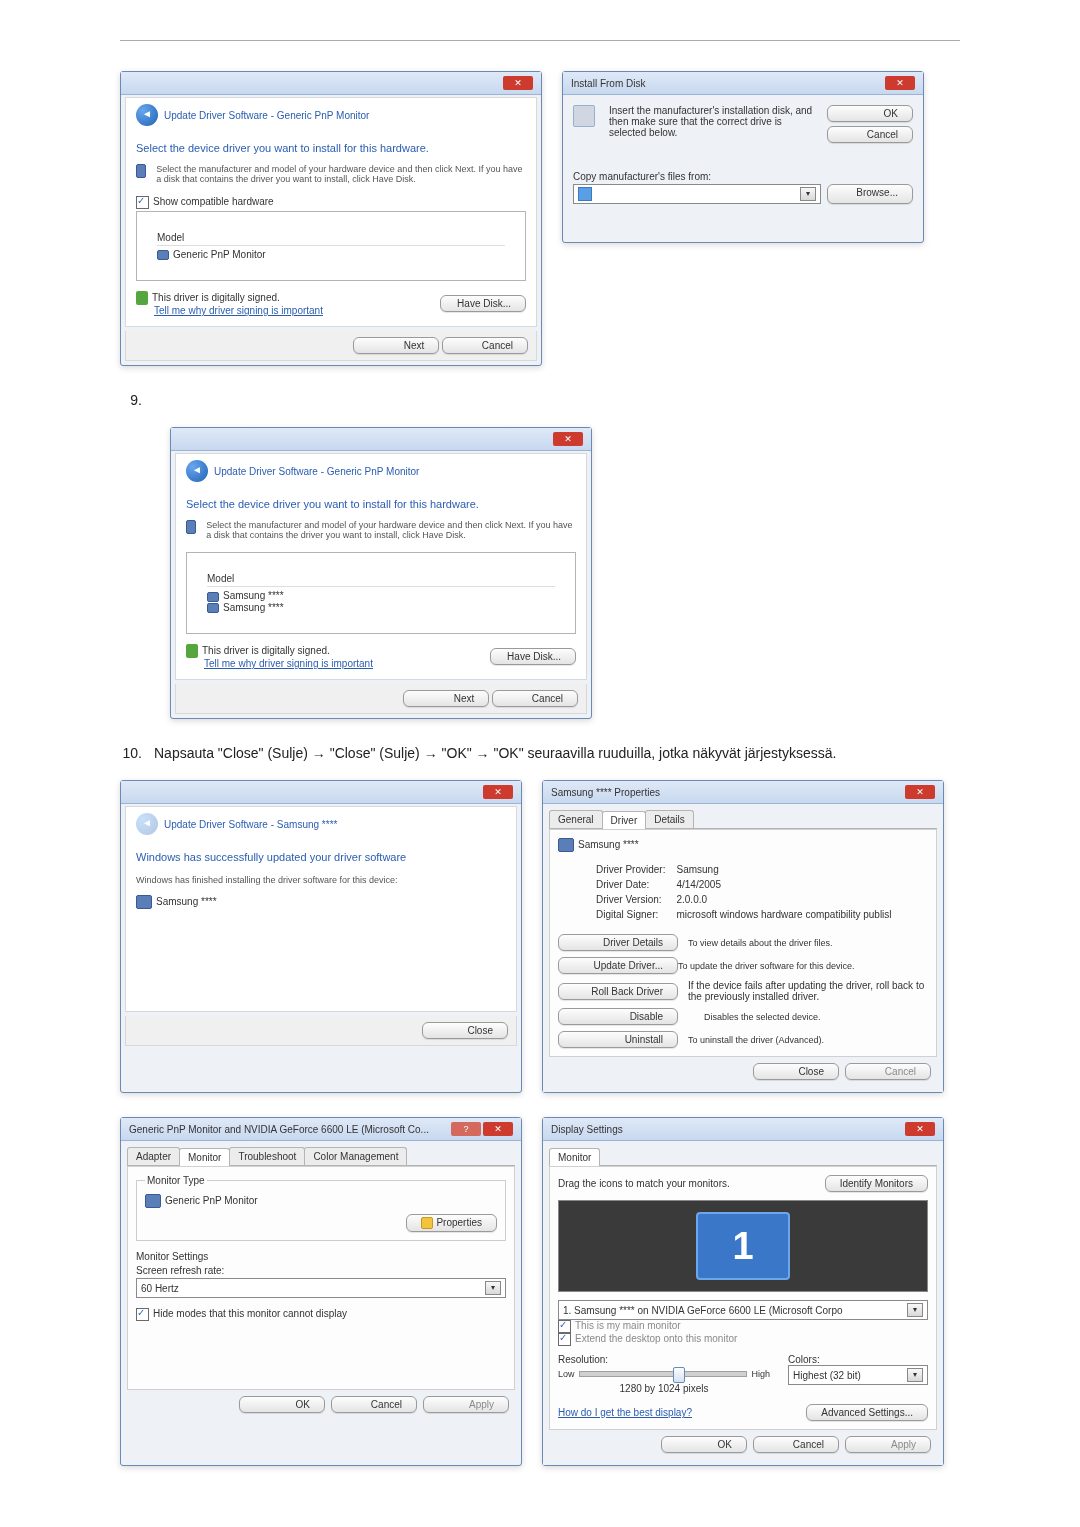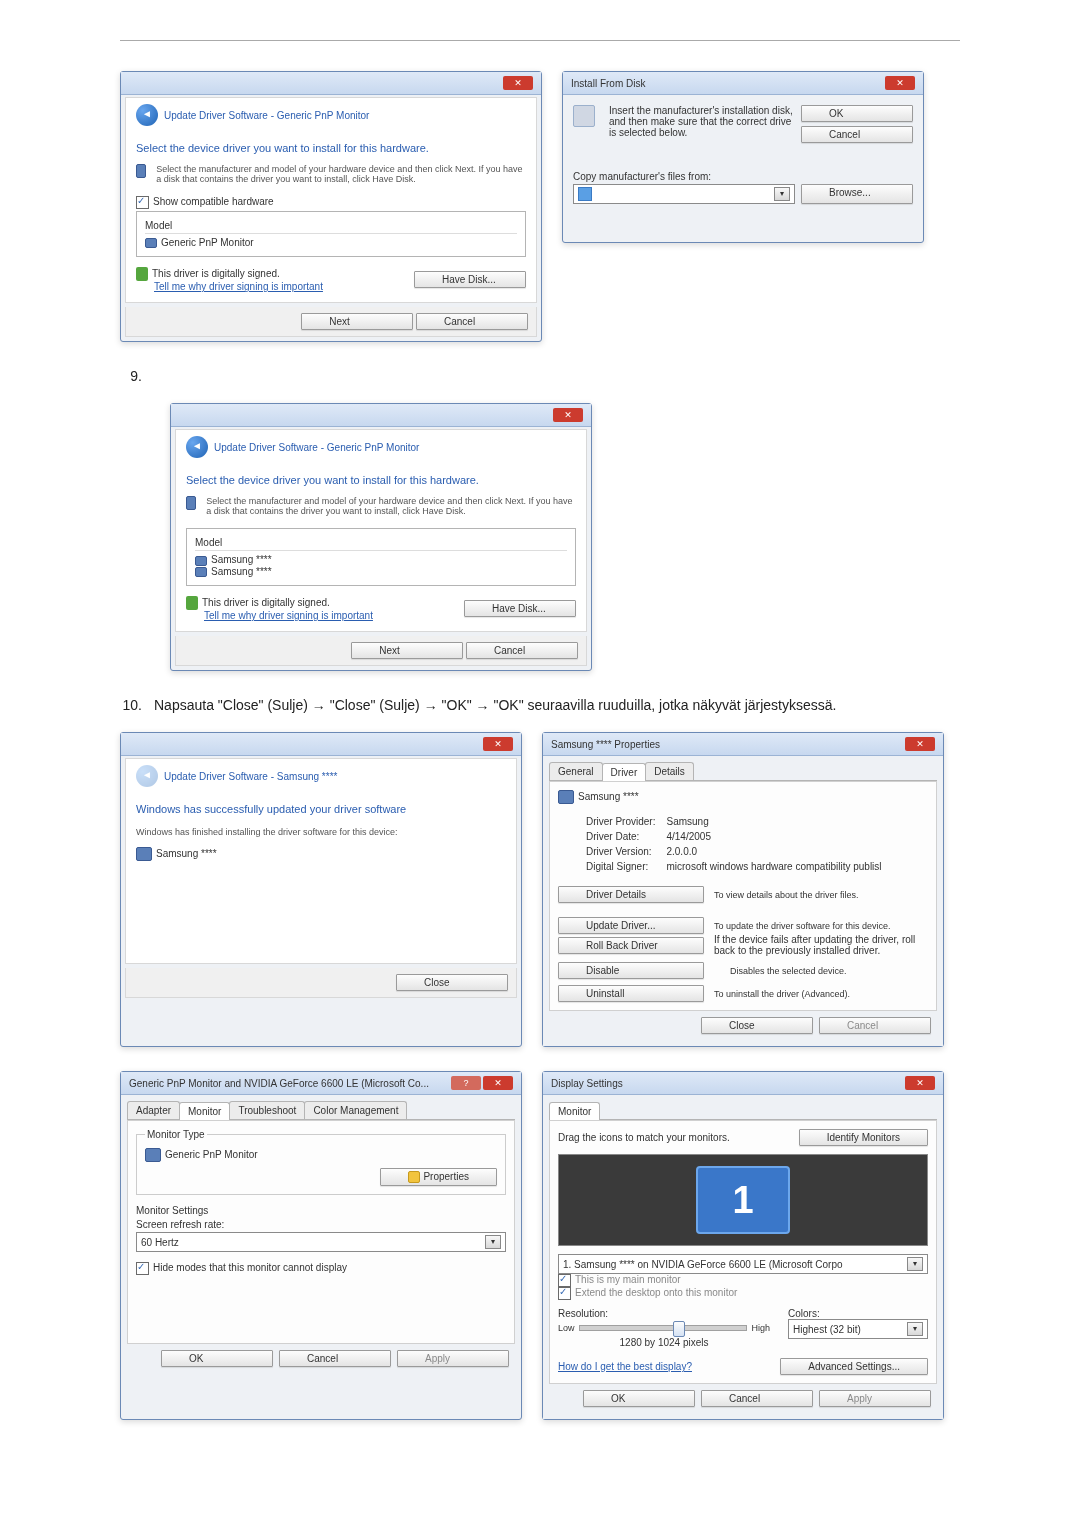--- a/index.html
+++ b/index.html
@@ -6,25 +6,25 @@
   .page{padding:40px 120px}
   .page-title{text-align:center;font-size:17px;margin-bottom:6px}
   hr.rule{border:none;border-top:1px solid #aaa;margin:0 0 30px 0}
   .row{display:flex;gap:20px;margin-bottom:24px}
   .dlg{background:#eef1f5;border:1px solid #6b89b5;border-radius:3px;position:relative;font-size:10px;color:#333;box-shadow:0 2px 6px rgba(0,0,0,.15)}
   .dlg .titlebar{background:linear-gradient(#dfe9f7,#c7d8ef);padding:4px 8px;font-size:10px;display:flex;justify-content:space-between;align-items:center;border-bottom:1px solid #9bb3d4}
   .dlg .close{background:#cc3b2e;color:#fff;width:30px;height:14px;border-radius:2px;text-align:center;font-size:9px;line-height:14px}
   .dlg .body{background:#fff;margin:4px;border:1px solid #d8d8d8;padding:10px}
   .blue{color:#2a5db0}
   .link{color:#2a5db0;text-decoration:underline;cursor:pointer}
-  .btn{display:inline-block;background:linear-gradient(#fdfdfd,#e4e4e4);border:1px solid #9a9a9a;border-radius:1px;padding:2px 27px;font-size:10px;min-width:56px;text-align:left;box-shadow:0 1px 1px rgba(0,0,0,.1)}
+  .btn{display:inline-block;background:linear-gradient(#fdfdfd,#e4e4e4);border:1px solid #9a9a9a;border-radius:6px;padding:2px 14px;font-size:10px;min-width:56px;text-align:right;box-shadow:0 1px 1px rgba(0,0,0,.1)}
   .btns-row{text-align:right;padding:6px 8px}
   .checkbox{display:inline-block;width:11px;height:11px;border:1px solid #6a6a6a;background:#fff;margin-right:4px;vertical-align:middle}
   .checkbox.checked::before{content:"✓";font-size:10px;color:#3b6db6;position:relative;top:-2px}
-  .list{border:1px solid #b4b4b4;background:#fff;padding:8px;min-height:26px;font-size:10px}
+  .list{border:1px solid #b4b4b4;background:#fff;padding:20px;min-height:26px;font-size:10px}
   .mon-icon{display:inline-block;width:14px;height:12px;background:#5a7fb8;border:1px solid #3a5a92;border-radius:2px;margin-right:4px;vertical-align:middle}
   .disk-icon{display:inline-block;width:20px;height:20px;background:#d0d7e3;border:1px solid #9bb0cc;border-radius:2px;margin-right:6px;vertical-align:top}
   .shield{display:inline-block;width:12px;height:14px;background:#55a63e;border-radius:2px;margin-right:4px;vertical-align:middle}
   ol.steps{list-style:none;padding:0;margin:0}
   ol.steps>li{display:flex;gap:12px;margin-bottom:8px;line-height:1.5}
   ol.steps .num{width:22px;text-align:right;flex-shrink:0}
   .tabs{display:flex;border-bottom:1px solid #b4b4b4;font-size:10px}
   .tab{padding:3px 8px;border:1px solid #b4b4b4;border-bottom:none;background:#ececec;margin-right:-1px;border-radius:3px 3px 0 0}
   .tab.active{background:#fff;position:relative;top:1px}
   .inset{border:1px solid #d0d0d0;padding:8px;background:#fdfdfd}
@@ -182,46 +182,46 @@
           <span class="close">✕</span>
         </div>
       <div style="padding:6px;background:#eef1f5">
         <div class="tabs">
           <div class="tab">General</div>
           <div class="tab active">Driver</div>
           <div class="tab">Details</div>
         </div>
         <div class="inset">
           <div style="margin-bottom:10px"><span class="mon-icon"></span><span>Samsung ****</span></div>
-          <table style="font-size:10px;border-collapse:collapse;margin-left:28px">
+          <table style="font-size:10px;border-collapse:collapse;margin-left:38px">
             <tbody>
                 <tr>
                   <td style="padding:2px 10px 2px 0">Driver Provider:</td>
                   <td>Samsung</td>
                 </tr>
             <tr>
                   <td style="padding:2px 10px 2px 0">Driver Date:</td>
                   <td>4/14/2005</td>
                 </tr>
             <tr>
                   <td style="padding:2px 10px 2px 0">Driver Version:</td>
                   <td>2.0.0.0</td>
                 </tr>
             <tr>
                   <td style="padding:2px 10px 2px 0">Digital Signer:</td>
                   <td>microsoft windows hardware compatibility publisl</td>
                 </tr>
           </tbody>
             </table>
           <div style="margin-top:12px">
-            <div style="display:flex;gap:10px;align-items:center;margin-bottom:14px">
+            <div style="display:flex;gap:10px;align-items:center;margin-bottom:6px">
                 <span class="btn" style="min-width:90px">Driver Details</span>
                 <span style="font-size:9px">To view details about the driver files.</span>
               </div>
-            <div style="display:flex;gap:10px;align-items:center;">
+            <div style="display:flex;align-items:center;margin-bottom:6px">
                 <span class="btn" style="min-width:90px">Update Driver...</span>
                 <span style="font-size:9px">To update the driver software for this device.</span>
               </div>
             <div style="display:flex;gap:10px;align-items:center;margin-bottom:6px">
                 <span class="btn" style="min-width:90px">Roll Back Driver</span>
                 <span style="font-size:10px">If the device fails after updating the driver, roll back to the previously installed driver.</span>
               </div>
             <div style="display:flex;gap:26px;align-items:center;margin-bottom:6px">
                 <span class="btn" style="min-width:90px">Disable</span>
                 <span style="font-size:9px">Disables the selected device.</span>

